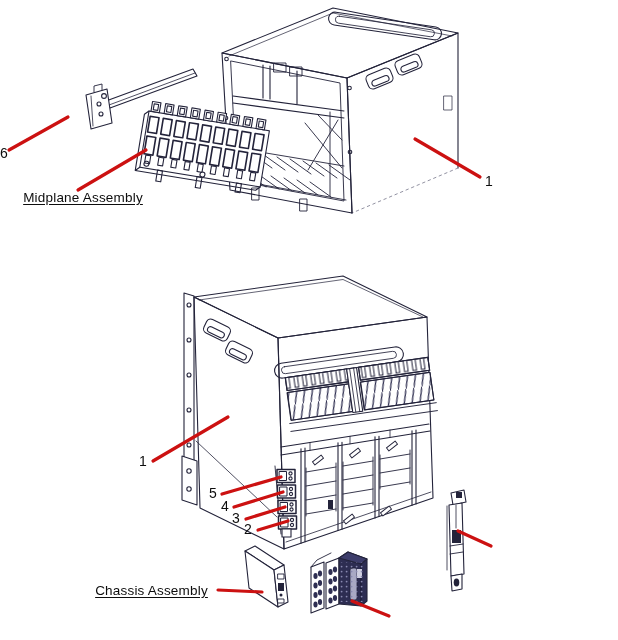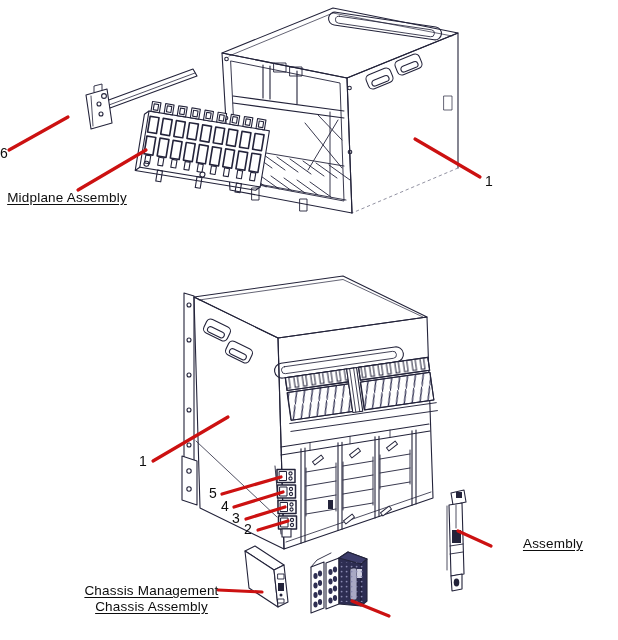--- a/index.html
+++ b/index.html
@@ -246,30 +246,28 @@
     <line x1="246" y1="519" x2="285" y2="507"></line>
     <line x1="258" y1="530" x2="288" y2="521"></line>
     <line x1="218" y1="590" x2="262" y2="592"></line>
     <line x1="352" y1="601" x2="389" y2="616"></line>
     <line x1="458" y1="531" x2="491" y2="546"></line>
   </g>
 </svg>
 
   <div class="lbl num" style="left:0px;top:145px;">6</div>
   <div class="lbl num" style="left:485px;top:173px;">1</div>
-  <div class="lbl u ctr" style="left:6px;top:190px;width:122px;text-decoration:underline;">Midplane Assembly</div>
+  <div class="lbl u ctr" style="left:22px;top:190px;width:122px;text-decoration:underline;">Midplane Assembly</div>
 
   <div class="lbl num" style="left:139px;top:453px;">1</div>
   <div class="lbl num" style="left:209px;top:485px;">5</div>
   <div class="lbl num" style="left:221px;top:498px;">4</div>
   <div class="lbl num" style="left:232px;top:510px;">3</div>
   <div class="lbl num" style="left:244px;top:521px;">2</div>
 
   <div class="lbl ctr" style="left:83px;top:583px;width:137px;">
-    <div class="u">Chassis Management</div>
     <div class="u">Chassis Assembly</div>
   </div>
 
   <div class="lbl ctr" style="left:489px;top:536px;width:128px;">
-    <div class="u">Assembly</div>
   </div>
 
 </div>
 
 </body></html>

